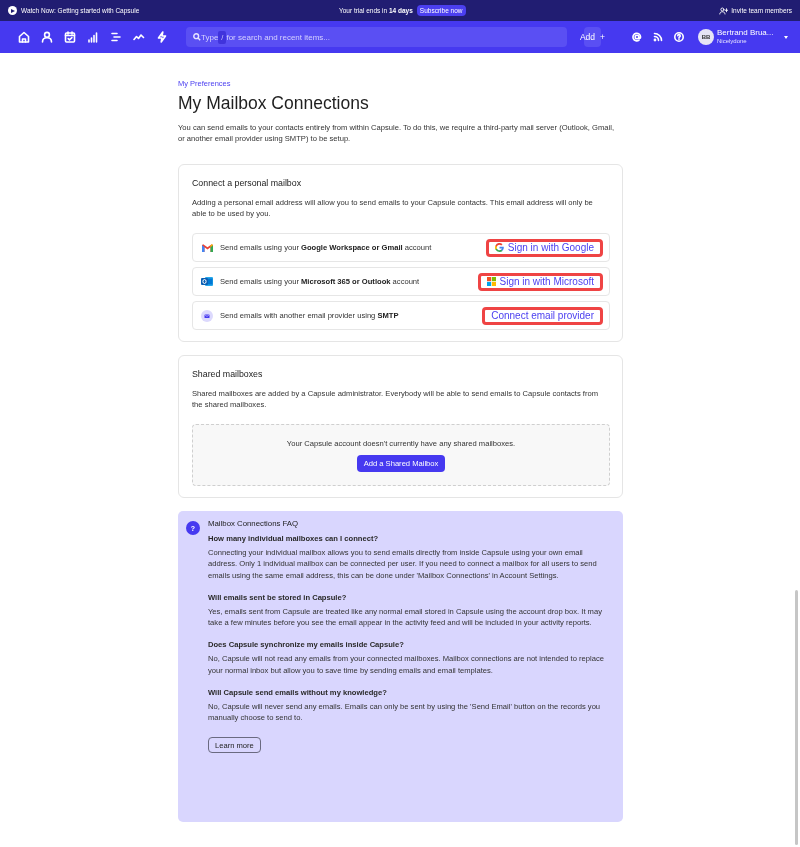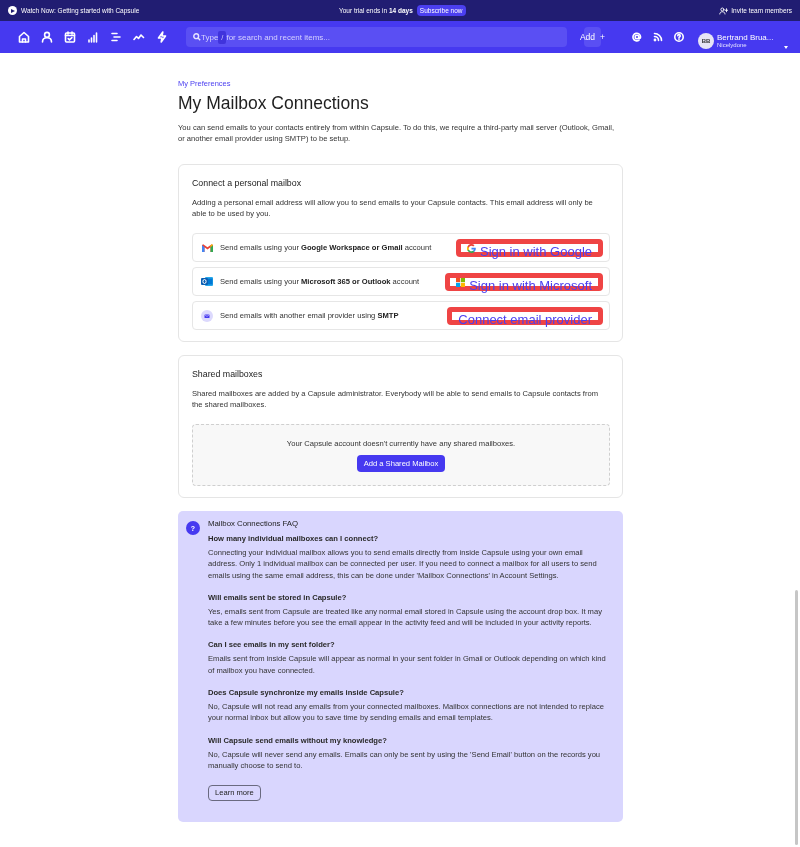--- a/index.html
+++ b/index.html
@@ -20,42 +20,42 @@
   .navbar { height: 32px; background: #4639f0; display: flex; align-items: center; position: relative; }
   .nav-icons { display: flex; align-items: center; padding-left: 12px; gap: 0; }
   .nav-icon { width: 23px; height: 32px; display: flex; align-items: center; justify-content: center; cursor: pointer; }
   .nav-icon svg { width: 12px; height: 12px; stroke: #fff; fill: none; stroke-width: 1.6; stroke-linecap: round; stroke-linejoin: round; }
   .search-box { position: absolute; left: 186px; top: 6px; width: 381px; height: 20px; background: #5a4ff3; border-radius: 4px; display: flex; align-items: center; padding-left: 7px; color: #d6d2ff; font-size: 8px; cursor: text; }
   .search-box svg { width: 8px; height: 8px; stroke: #e6e3ff; fill: none; stroke-width: 1.8; }
   .kbd { background: #4033dc; padding: 2px 3px; border-radius: 2px; font-size: 7.5px; color: #c9c4ff; }
   .add-btn { position: absolute; left: 584px; top: 6px; width: 17px; height: 20px; background: #5a4ff3; border-radius: 4px; color: #fff; font-size: 8.5px; display: flex; align-items: center; justify-content: center; gap: 5px; cursor: pointer; }
   .icon-btn { position: absolute; top: 6px; width: 20px; height: 20px; display: flex; align-items: center; justify-content: center; cursor: pointer; }
   .icon-btn svg { width: 10px; height: 10px; stroke: #fff; fill: none; stroke-width: 1.6; stroke-linecap: round; }
-  .user-menu { position: absolute; left: 698px; top: 4px; height: 24px; display: flex; align-items: flex-end; gap: 3px; cursor: pointer; }
+  .user-menu { position: absolute; left: 698px; top: 4px; height: 24px; display: flex; align-items: center; gap: 3px; cursor: pointer; }
   .avatar { width: 16px; height: 16px; border-radius: 50%; background: #e6e4f5; color: #333; font-size: 6px; font-weight: bold; display: flex; align-items: center; justify-content: center; }
   .user-text { display: flex; flex-direction: column; color: #fff; line-height: 1.1; }
   .user-name { font-size: 8px; }
   .user-org { font-size: 6px; color: #e4e1ff; }
   .caret { width: 0; height: 0; border-left: 2.5px solid transparent; border-right: 2.5px solid transparent; border-top: 3px solid #fff; margin-left: 8px; }
 
   
   .content { position: absolute; left: 178px; top: 53px; width: 445px; }
   .breadcrumb { position: absolute; top: 26px; font-size: 7.5px; color: #4b3ff0; cursor: pointer; }
   .page-title { position: absolute; top: 40px; font-size: 17.5px; font-weight: normal; color: #1f1f1f; white-space: nowrap; }
   .intro { position: absolute; top: 69px; width: 440px; font-size: 7.6px; line-height: 11.3px; color: #333; }
 
   .card { position: absolute; left: 0; width: 445px; border: 1px solid #e5e5e5; border-radius: 6px; background: #fff; padding: 12px 13px; }
   .card-title { font-size: 8.8px; color: #222; margin-bottom: 6px; }
   .card-desc { font-size: 7.6px; line-height: 11.3px; color: #333; }
 
   .provider-row { position: absolute; left: 13px; width: 418px; height: 29px; border: 1px solid #e6e6e6; border-radius: 4px; display: flex; align-items: center; padding: 0 6px 0 8px; }
   .provider-icon { width: 12px; height: 12px; display: flex; align-items: center; justify-content: center; margin-right: 7px; }
   .provider-text { font-size: 7.6px; color: #333; flex: 1; }
   .provider-text b { font-weight: bold; color: #222; }
-  .provider-btn { height: 18px; border: 5px solid #ef4444; border-radius: 4px; background: #fff; display: flex; align-items: flex-start; gap: 4px; padding: 0 6px; font-size: 13px; color: #4b3ff0; cursor: pointer; }
+  .provider-btn { height: 18px; border: 3px solid #ef4444; border-radius: 4px; background: #fff; display: flex; align-items: center; gap: 4px; padding: 0 6px; font-size: 10px; color: #4b3ff0; cursor: pointer; }
 
   .empty-box { position: absolute; left: 13px; width: 418px; height: 62px; border: 1px dashed #cfcfcf; border-radius: 4px; background: #f8f8f8; display: flex; flex-direction: column; align-items: center; justify-content: center; gap: 7px; }
   .empty-text { font-size: 7.6px; color: #333; }
   .primary-btn { background: #4639f0; color: #fff; font-size: 7.6px; padding: 0 7px; height: 17px; border-radius: 4px; display: flex; align-items: center; cursor: pointer; }
 
   .faq { position: absolute; left: 0; width: 445px; background: #d9d6fe; border-radius: 5px; padding: 8px 13px 8px 30px; }
   .faq-q-icon { position: absolute; left: 8px; top: 10px; width: 14px; height: 14px; border-radius: 50%; background: #4639f0; color: #fff; font-size: 7px; font-weight: bold; display: flex; align-items: center; justify-content: center; }
   .faq-title { font-size: 7.8px; color: #222; margin-bottom: 6px; }
   .faq-item { margin-bottom: 12px; }
   .faq-question { font-size: 7.6px; font-weight: bold; color: #2a2a2a; margin-bottom: 4px; }
@@ -252,24 +252,20 @@
 
     <div class="faq-item">
       <div class="faq-question">How many individual mailboxes can I connect?</div>
       <div class="faq-answer">Connecting your individual mailbox allows you to send emails directly from inside Capsule using your own email address. Only 1 individual mailbox can be connected per user. If you need to connect a mailbox for all users to send emails using the same email address, this can be done under 'Mailbox Connections' in Account Settings.</div>
     </div>
     <div class="faq-item">
       <div class="faq-question">Will emails sent be stored in Capsule?</div>
       <div class="faq-answer">Yes, emails sent from Capsule are treated like any normal email stored in Capsule using the account drop box. It may take a few minutes before you see the email appear in the activity feed and will be included in your activity reports.</div>
     </div>
     <div class="faq-item">
-      <div class="faq-question">Can I see emails in my sent folder?</div>
-      <div class="faq-answer">Emails sent from inside Capsule will appear as normal in your sent folder in Gmail or Outlook depending on which kind of mailbox you have connected.</div>
-    </div>
-    <div class="faq-item">
       <div class="faq-question">Does Capsule synchronize my emails inside Capsule?</div>
       <div class="faq-answer">No, Capsule will not read any emails from your connected mailboxes. Mailbox connections are not intended to replace your normal inbox but allow you to save time by sending emails and email templates.</div>
     </div>
     <div class="faq-item" style="margin-bottom:10px;">
       <div class="faq-question">Will Capsule send emails without my knowledge?</div>
       <div class="faq-answer">No, Capsule will never send any emails. Emails can only be sent by using the 'Send Email' button on the records you manually choose to send to.</div>
     </div>
 
     <span class="learn-more">Learn more</span>
   </div>

